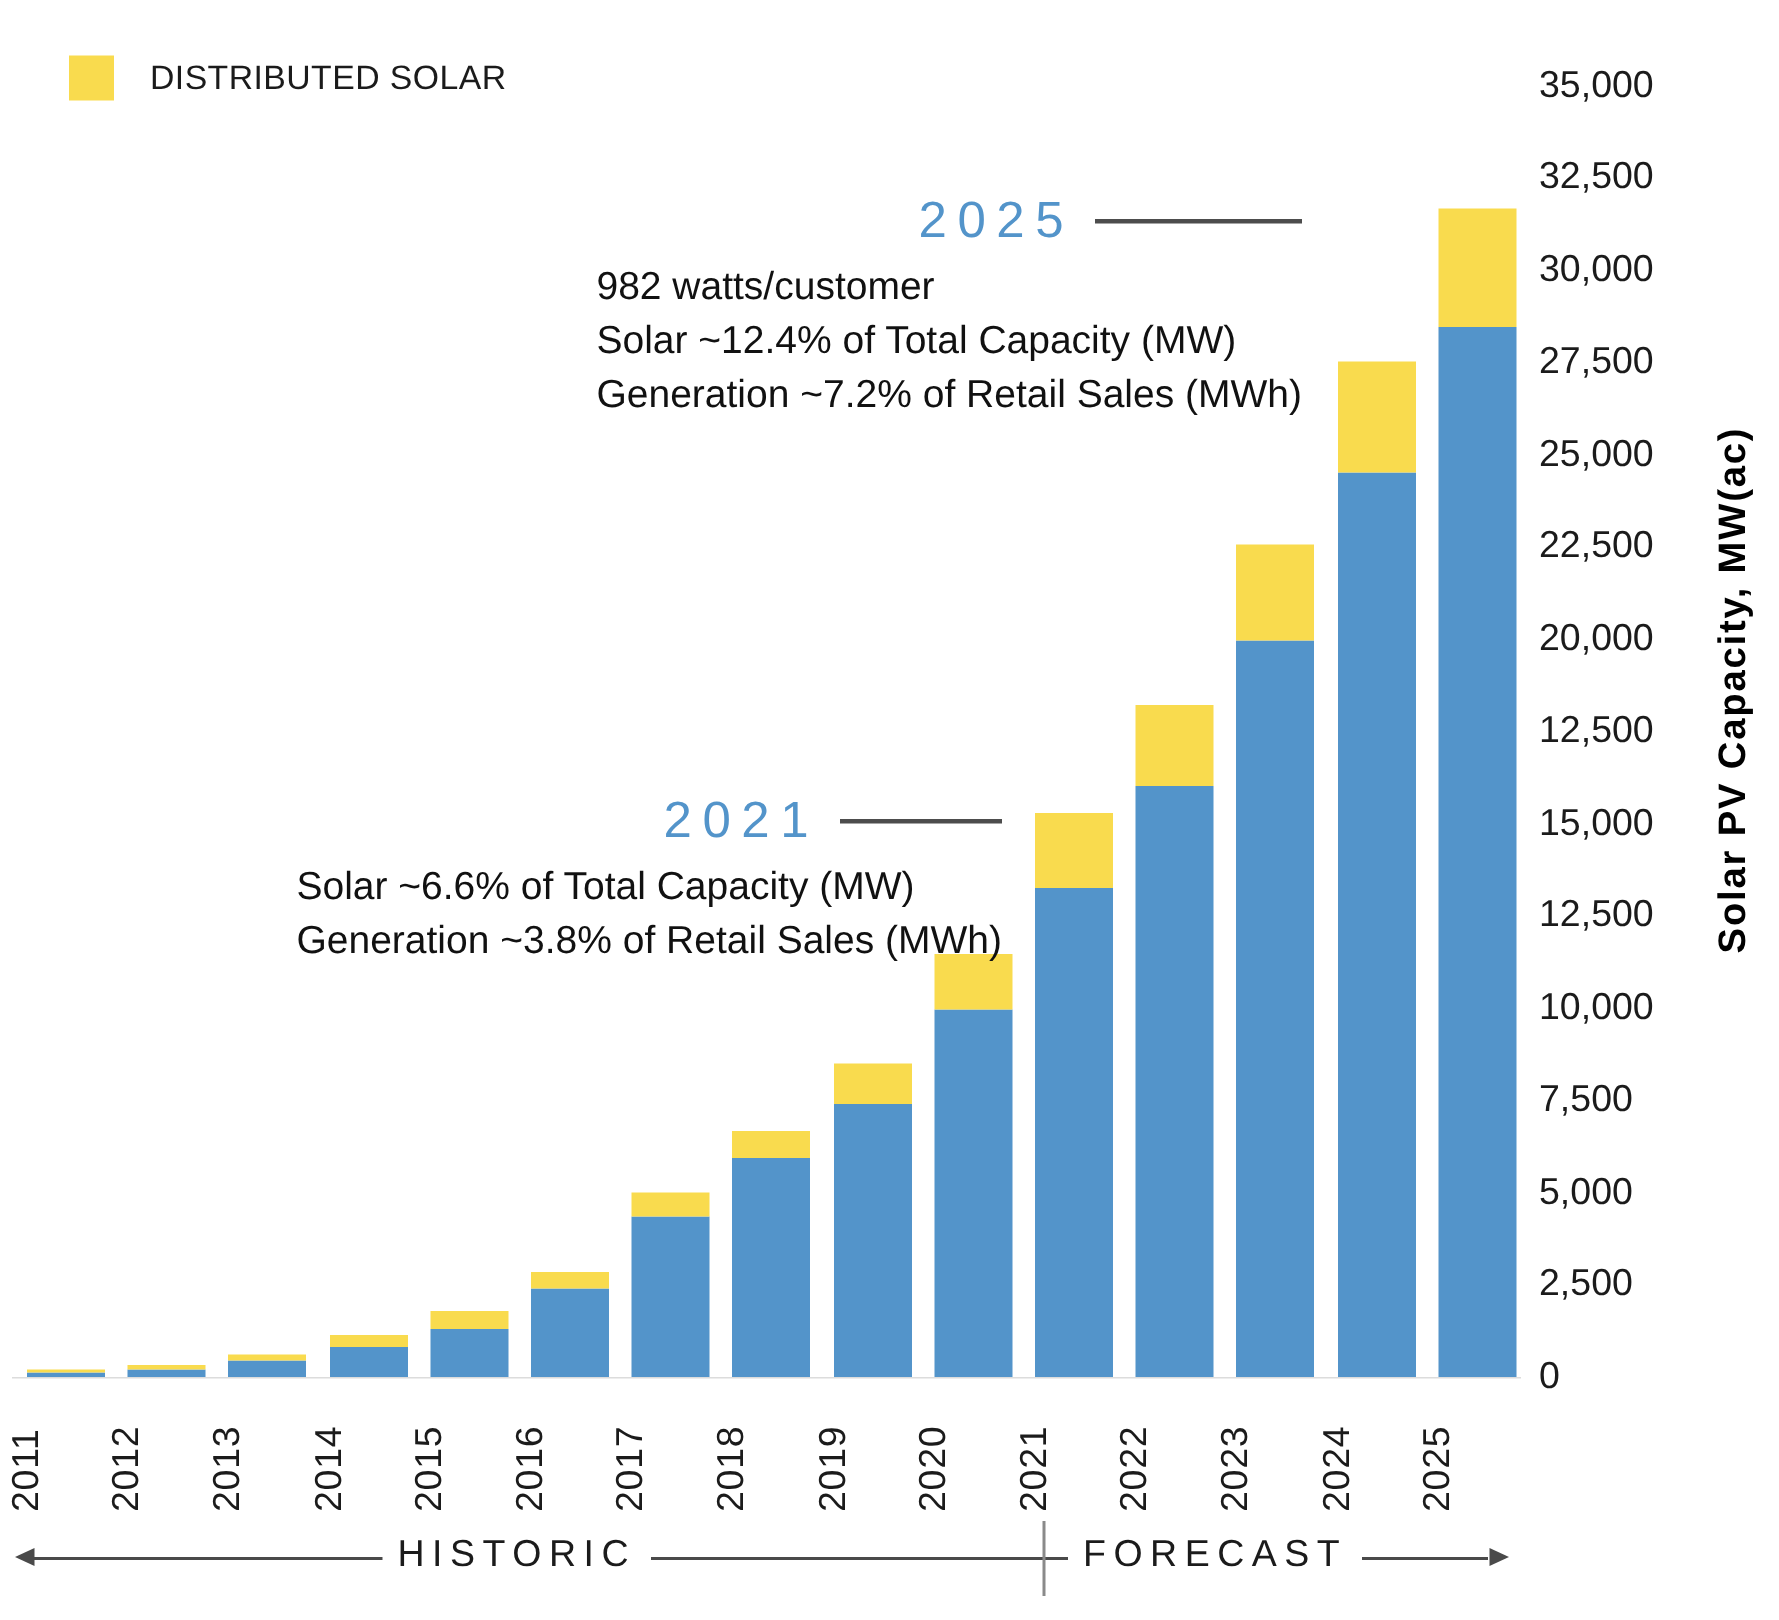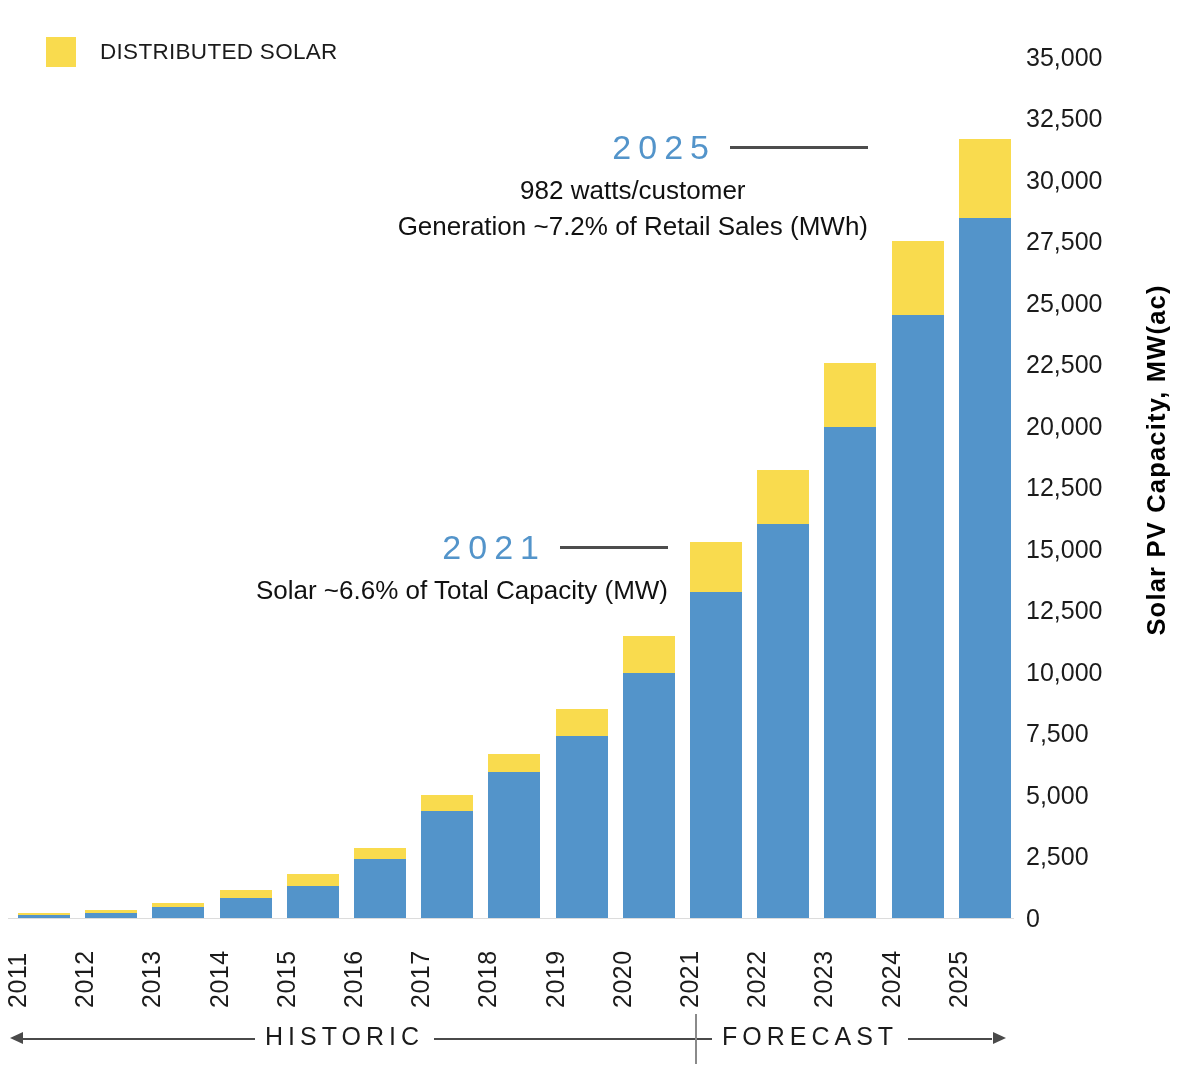--- a/index.html
+++ b/index.html
@@ -152,21 +152,21 @@
     letter-spacing: 7px;
     color: #5394CA;
     white-space: nowrap;
   }
   .callout-rule {
     height: 2.5px;
     background: #4d4d4d;
     margin-left: 14px;
   }
   .callout-lines {
-    text-align: center;
+    text-align: left;
     margin-top: 5px;
   }
   .callout-lines div {
     font-size: 26px;
     line-height: 36px;
     color: #111111;
     white-space: nowrap;
   }
 
   
@@ -363,31 +363,33 @@
     <span>Solar PV Capacity, MW(ac)</span>
   </div>
 
   <div class="callout" style="right:318px; top:128px;">
     <div class="callout-head">
       <span class="callout-year">2025</span>
       <span class="callout-rule" style="width:138px;"></span>
     </div>
     <div class="callout-lines">
       <div>982 watts/customer</div>
+      <div>Solar ~12.4% of Total Capacity (MW)</div>
       <div>Generation ~7.2% of Retail Sales (MWh)</div>
     </div>
   </div>
 
   <div class="callout" style="right:518px; top:528px;">
     <div class="callout-head">
       <span class="callout-year">2021</span>
       <span class="callout-rule" style="width:108px;"></span>
     </div>
     <div class="callout-lines">
       <div>Solar ~6.6% of Total Capacity (MW)</div>
+      <div>Generation ~3.8% of Retail Sales (MWh)</div>
     </div>
   </div>
 
   <div class="band">
     <div class="arrow arrow-left" style="left:10px;"></div>
     <div class="band-line" style="left:22px; right:22px;"></div>
     <div class="band-divider" style="left:695px;"></div>
     <div class="band-label" style="left:255px;">HISTORIC</div>
     <div class="band-label" style="left:712px;text-align:right;">FORECAST</div>
     <div class="arrow arrow-right" style="left:993px;"></div>

